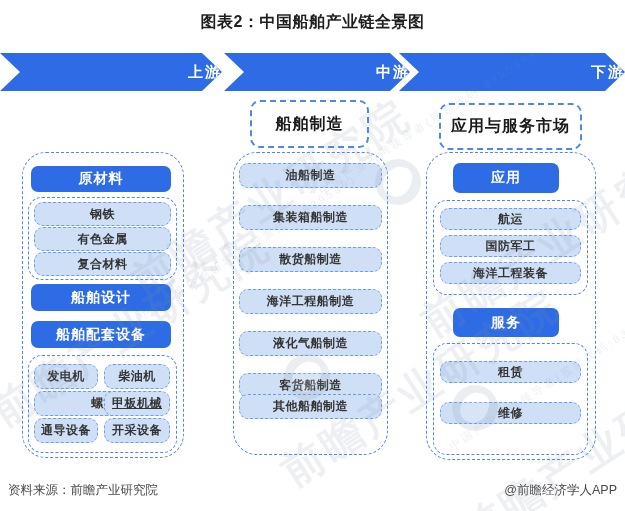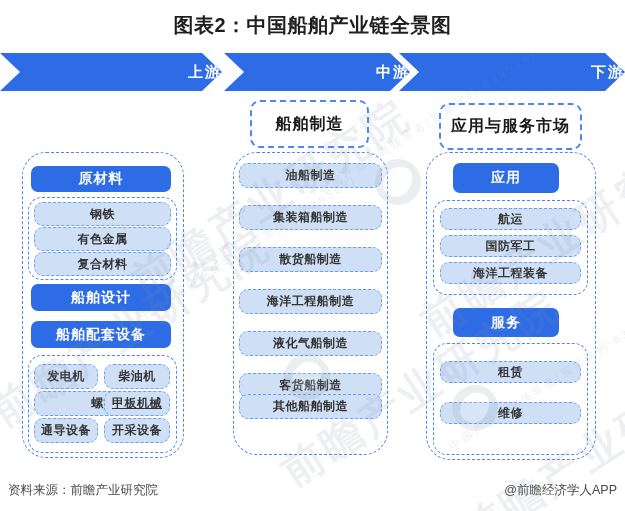--- a/index.html
+++ b/index.html
@@ -4,21 +4,21 @@
 <style>
   html,body{margin:0;padding:0;background:#fff;}
   #canvas{
     position:relative;width:625px;height:511px;background:#ffffff;overflow:hidden;
     font-family:"Liberation Sans","DejaVu Sans",sans-serif;
   }
   .abs{position:absolute;}
   
   .main-title{
     left:0;right:0;top:12px;text-align:center;
-    font-size:20px;font-weight:bold;color:#1f1f1f;letter-spacing:.5px;
+    font-size:16px;font-weight:bold;color:#1f1f1f;letter-spacing:.5px;
   }
   
   .stage-arrow{
     top:53px;height:38px;background:var(--blue);
     clip-path:polygon(0 0,calc(100% - 20px) 0,100% 50%,calc(100% - 20px) 100%,0 100%,20px 50%);
     display:flex;align-items:center;justify-content:flex-end;
     color:#fff;font-size:15px;font-weight:bold;letter-spacing:2px;
   }
   
   .col-title{

